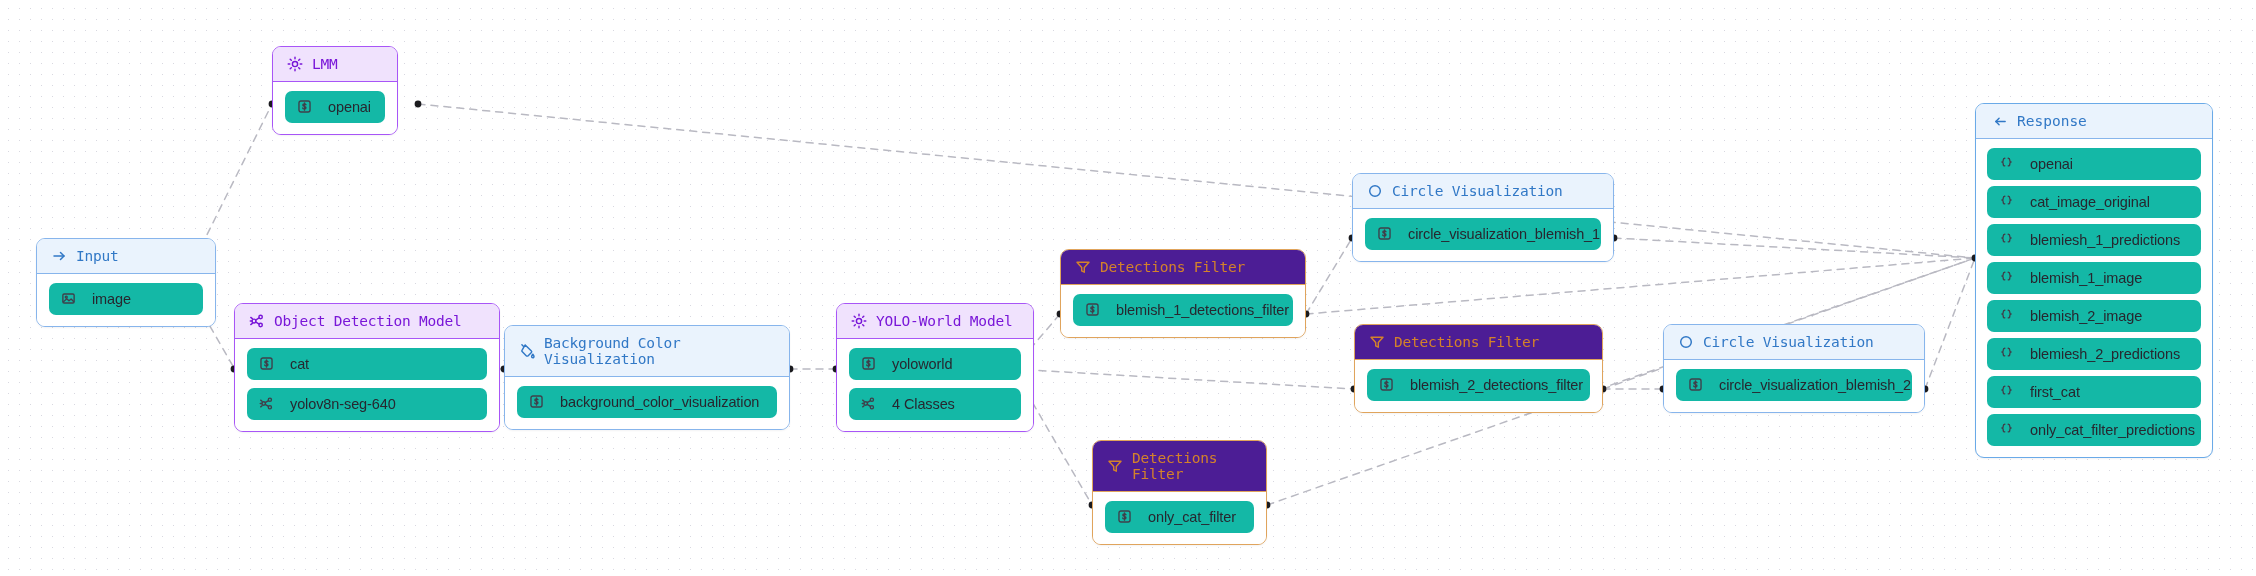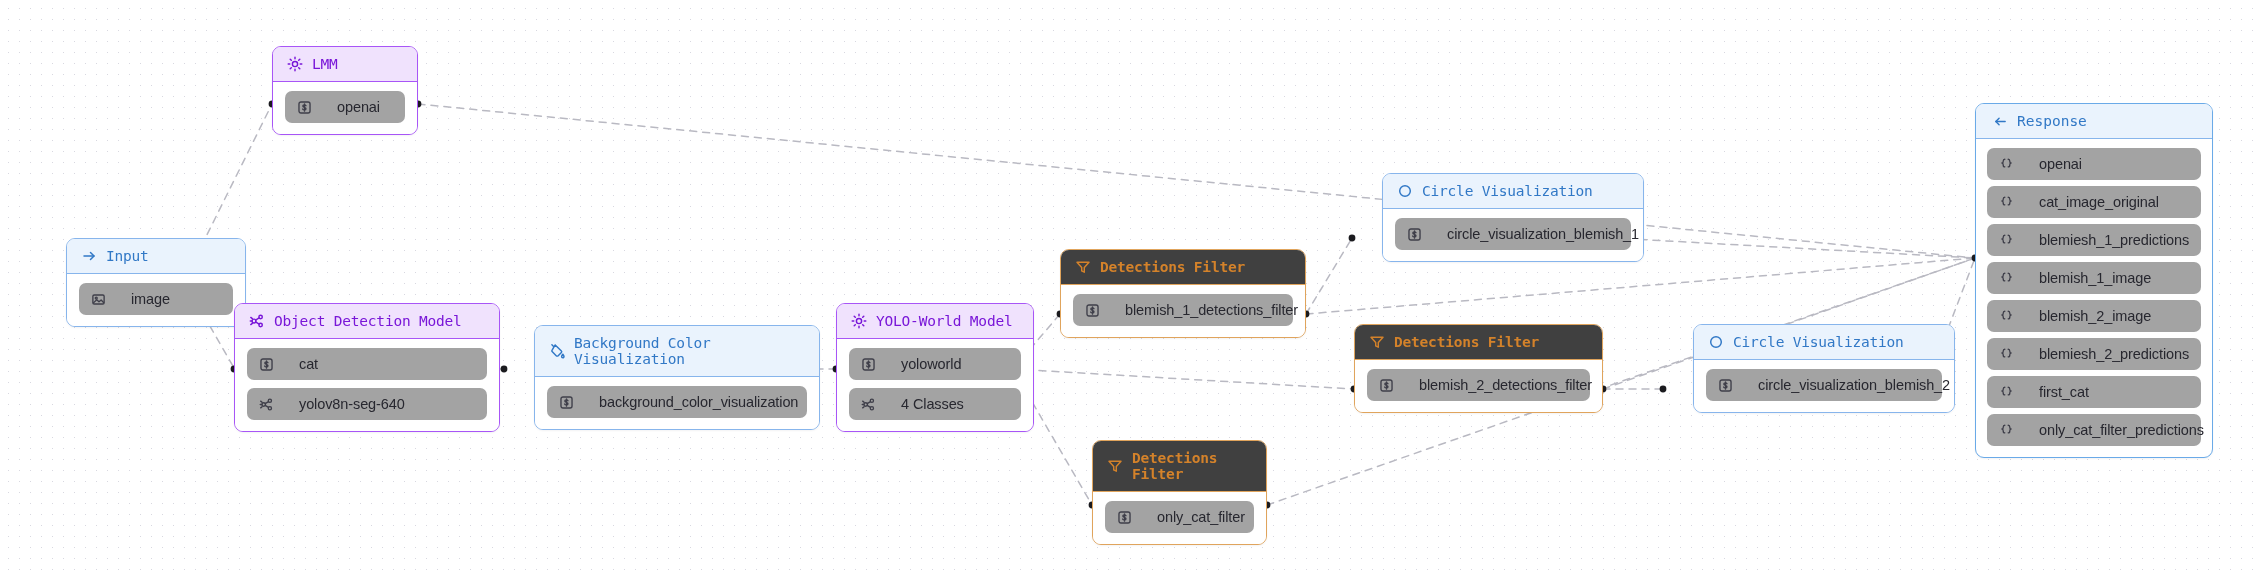--- a/index.html
+++ b/index.html
@@ -48,23 +48,23 @@
   }
   .node-body {
     padding: 9px 12px 11px 12px;
     display: flex;
     flex-direction: column;
     gap: 8px;
     background: #ffffff;
   }
   .chip {
     display: flex;
-    align-items: flex-end;
-    gap: 25px;
-    background: #a3a3a3;
+    align-items: flex-start;
+    gap: 16px;
+    background: #14b8a6;
     border-radius: 7px;
     padding: 8px 12px;
     font-family: "Liberation Sans", sans-serif;
     font-size: 14.5px;
     color: #27272f;
     letter-spacing: -0.1px;
     white-space: nowrap;
   }
   .chip-icon {
     flex: 0 0 auto;
@@ -82,26 +82,26 @@
     display: inline-flex;
     align-items: center;
     justify-content: center;
   }
 
   
   .n-purple { border-color: #a855f7; }
   .n-purple .node-header { background: #f0e2fd; color: #7916d8; border-bottom: 1.4px solid #a855f7; }
   .n-purple .hdr-icon { color: #7916d8; }
 
-  .n-blue { border-color: #87b5ec; margin-left: 30px; }
+  .n-blue { border-color: #87b5ec; }
   .n-blue .node-header { background: #eaf3fd; color: #3178c6; border-bottom: 1.4px solid #87b5ec; }
   .n-blue .hdr-icon { color: #3178c6; }
 
   .n-orange { border-color: #e0a45c; }
-  .n-orange .node-header { background: #404040; color: #d4822a; border-bottom: 1.4px solid #e0a45c; font-weight: bold; }
+  .n-orange .node-header { background: #4c1d95; color: #d4822a; border-bottom: 1.4px solid #e0a45c; }
   .n-orange .hdr-icon { color: #d4822a; }
 
   
   .panel {
     position: absolute;
     z-index: 2;
     border-radius: 9px;
     border: 1.6px solid #6aaae8;
     background: #ffffff;
     box-sizing: border-box;
@@ -206,21 +206,21 @@
               <svg xmlns="http://www.w3.org/2000/svg" viewBox="0 0 16 16" width="15" height="15" fill="none" stroke="currentColor" stroke-width="1.45" stroke-linecap="round" stroke-linejoin="round">
                 <rect x="2" y="3.2" width="12" height="9.6" rx="1.4"></rect>
                 <circle cx="5.6" cy="6.5" r="1.05"></circle>
                 <path d="M2.6 11.6 6.1 8.3l2.4 2.2 2.3-2 2.6 2.6"></path>
               </svg>
             </span>
             <span>image</span>
           </div>
         </div>
       </div>
-      <div class="node n-purple" style="left: 272px; top: 46px; width: 146px;">
+      <div class="node n-purple" style="left: 272px; top: 46px; width: 126px;">
         <div class="node-header">
           <span class="hdr-icon">
             <svg xmlns="http://www.w3.org/2000/svg" viewBox="0 0 16 16" width="16" height="16" fill="none" stroke="currentColor" stroke-width="1.45" stroke-linecap="round" stroke-linejoin="round">
               <circle cx="8" cy="8" r="2.6"></circle>
               <path d="M8 1.2v1.6M8 13.2v1.6M1.2 8h1.6M13.2 8h1.6M3.2 3.2l1.1 1.1M11.7 11.7l1.1 1.1M12.8 3.2l-1.1 1.1M4.3 11.7l-1.1 1.1"></path>
             </svg>
           </span>
           <span>LMM</span>
         </div>
         <div class="node-body">

